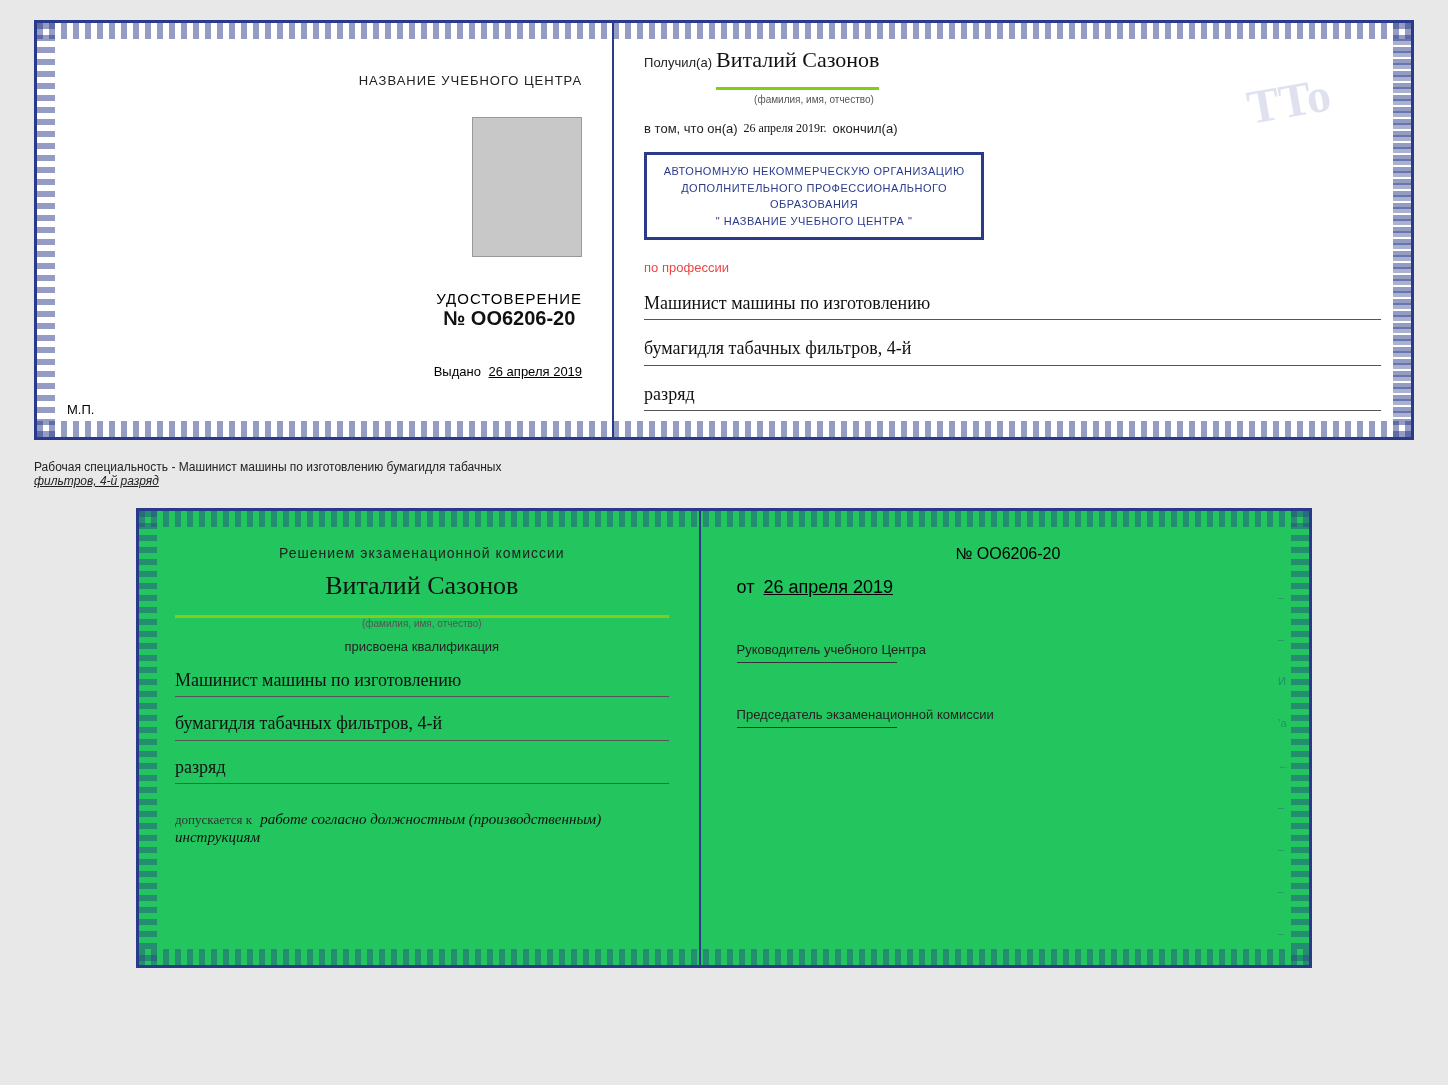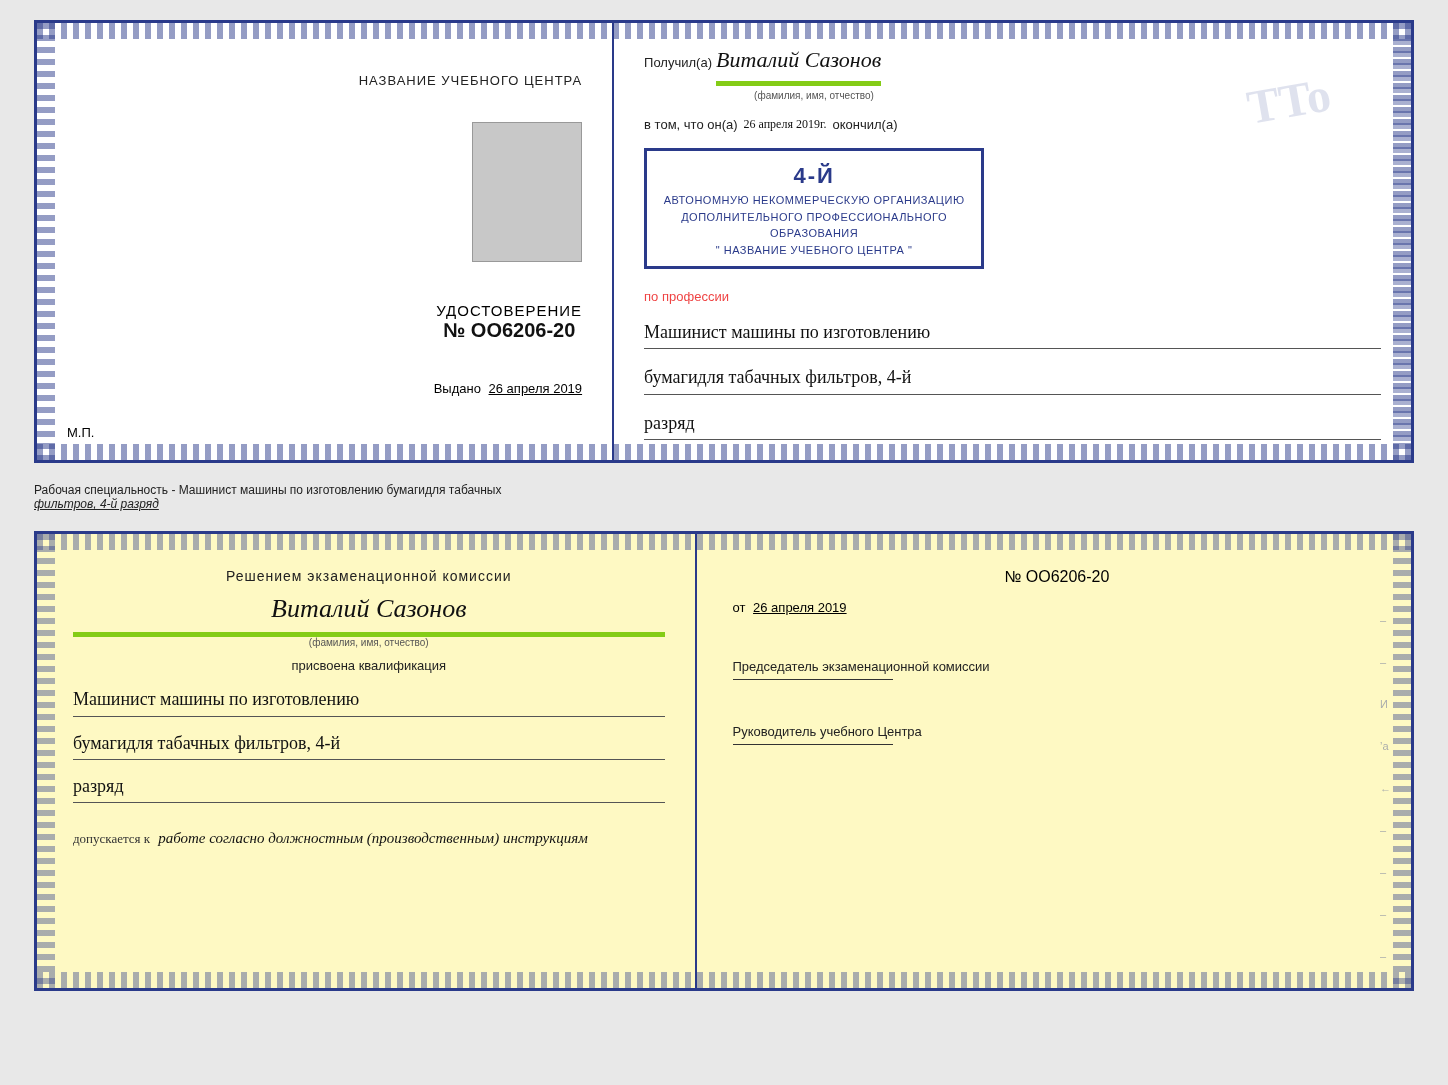--- a/index.html
+++ b/index.html
@@ -158,23 +158,22 @@
       display: flex;
       align-items: baseline;
       gap: 4px;
       flex-wrap: wrap;
     }
 
     .handwritten-name {
       font-family: 'Segoe Script', 'Brush Script MT', cursive;
       font-size: 22px;
       color: #111;
-      border-bottom: 5px solid #84cc16;
-      padding-bottom: 8px;
-      font-style: italic;
+      border-bottom: 3px solid #84cc16;
+      padding-bottom: 14px;
     }
 
     .small-label {
       font-size: 10px;
       color: #555;
       font-family: Arial, sans-serif;
     }
 
     .in-that-block {
       font-size: 13px;
@@ -257,22 +256,22 @@
     }
 
     .middle-text .underlined {
       text-decoration: underline;
       font-style: italic;
     }
 
     
     .document-bottom {
       display: flex;
-      width: 1380px;
-      background: #fef9c3;
+      width: 1176px;
+      background: #22c55e;
       border: 3px solid #2a3a8a;
       position: relative;
       min-height: 460px;
     }
 
     .doc-bottom-left {
       width: 48%;
       border-right: 2px solid #2a3a8a;
       padding: 24px 30px 20px 36px;
       display: flex;
@@ -378,21 +377,21 @@
     }
 
     .protocol-number {
       font-size: 16px;
       font-family: Arial, sans-serif;
       text-align: center;
       margin-top: 10px;
     }
 
     .from-date {
-      font-size: 13px;
+      font-size: 18px;
       font-family: Arial, sans-serif;
     }
 
     .sign-line {
       border-bottom: 1px solid #333;
       width: 160px;
       margin-top: 5px;
     }
 
     .sign-role {
@@ -463,21 +462,20 @@
       <span style="font-size:10px; color:#555; font-family:Arial,sans-serif; display:block; width:100%; padding-left:110px;">(фамилия, имя, отчество)</span>
     </div>
 
     <div class="in-that-block">
       <span style="font-size:13px; font-family:Arial,sans-serif;">в том, что он(а)</span>
       <span class="handwritten-date">26 апреля 2019г.</span>
       <span style="font-size:13px; font-family:Arial,sans-serif;">окончил(а)</span>
     </div>
 
     <div class="stamp-block">
-      <span class="stamp-large">4-й</span>
       <div>АВТОНОМНУЮ НЕКОММЕРЧЕСКУЮ ОРГАНИЗАЦИЮ</div>
       <div>ДОПОЛНИТЕЛЬНОГО ПРОФЕССИОНАЛЬНОГО ОБРАЗОВАНИЯ</div>
       <div>" НАЗВАНИЕ УЧЕБНОГО ЦЕНТРА "</div>
     </div>
 
     <div class="profession-label" style="margin-top:8px;">по профессии</div>
 
     <div class="handwritten-profession">Машинист машины по изготовлению</div>
     <div class="handwritten-profession">бумагидля табачных фильтров, 4-й</div>
     <div class="handwritten-profession">разряд</div>
@@ -520,26 +518,26 @@
   <div class="doc-bottom-right">
 
     <div class="protocol-number">№ OO6206-20</div>
 
     <div class="from-date">
       <span>от</span>
       <span style="text-decoration:underline; margin-left:4px;">26 апреля 2019</span>
     </div>
 
     <div style="margin-top:16px;">
+      <div class="sign-role">Руководитель учебного Центра</div>
+      <div class="sign-line"></div>
+    </div>
+
+    <div style="margin-top:16px;">
       <div class="sign-role">Председатель экзаменационной комиссии</div>
-      <div class="sign-line"></div>
-    </div>
-
-    <div style="margin-top:16px;">
-      <div class="sign-role">Руководитель учебного Центра</div>
       <div class="sign-line"></div>
     </div>
 
     <div style="position:absolute; right:20px; top:80px; display:flex; flex-direction:column; gap:30px; opacity:0.4;">
       <div style="font-size:11px; font-family:Arial; color:#2a3a8a;">–</div>
       <div style="font-size:11px; font-family:Arial; color:#2a3a8a;">–</div>
       <div style="font-size:11px; font-family:Arial; color:#2a3a8a;">И</div>
       <div style="font-size:11px; font-family:Arial; color:#2a3a8a;">ʼа</div>
       <div style="font-size:11px; font-family:Arial; color:#2a3a8a;">←</div>
       <div style="font-size:11px; font-family:Arial; color:#2a3a8a;">–</div>

